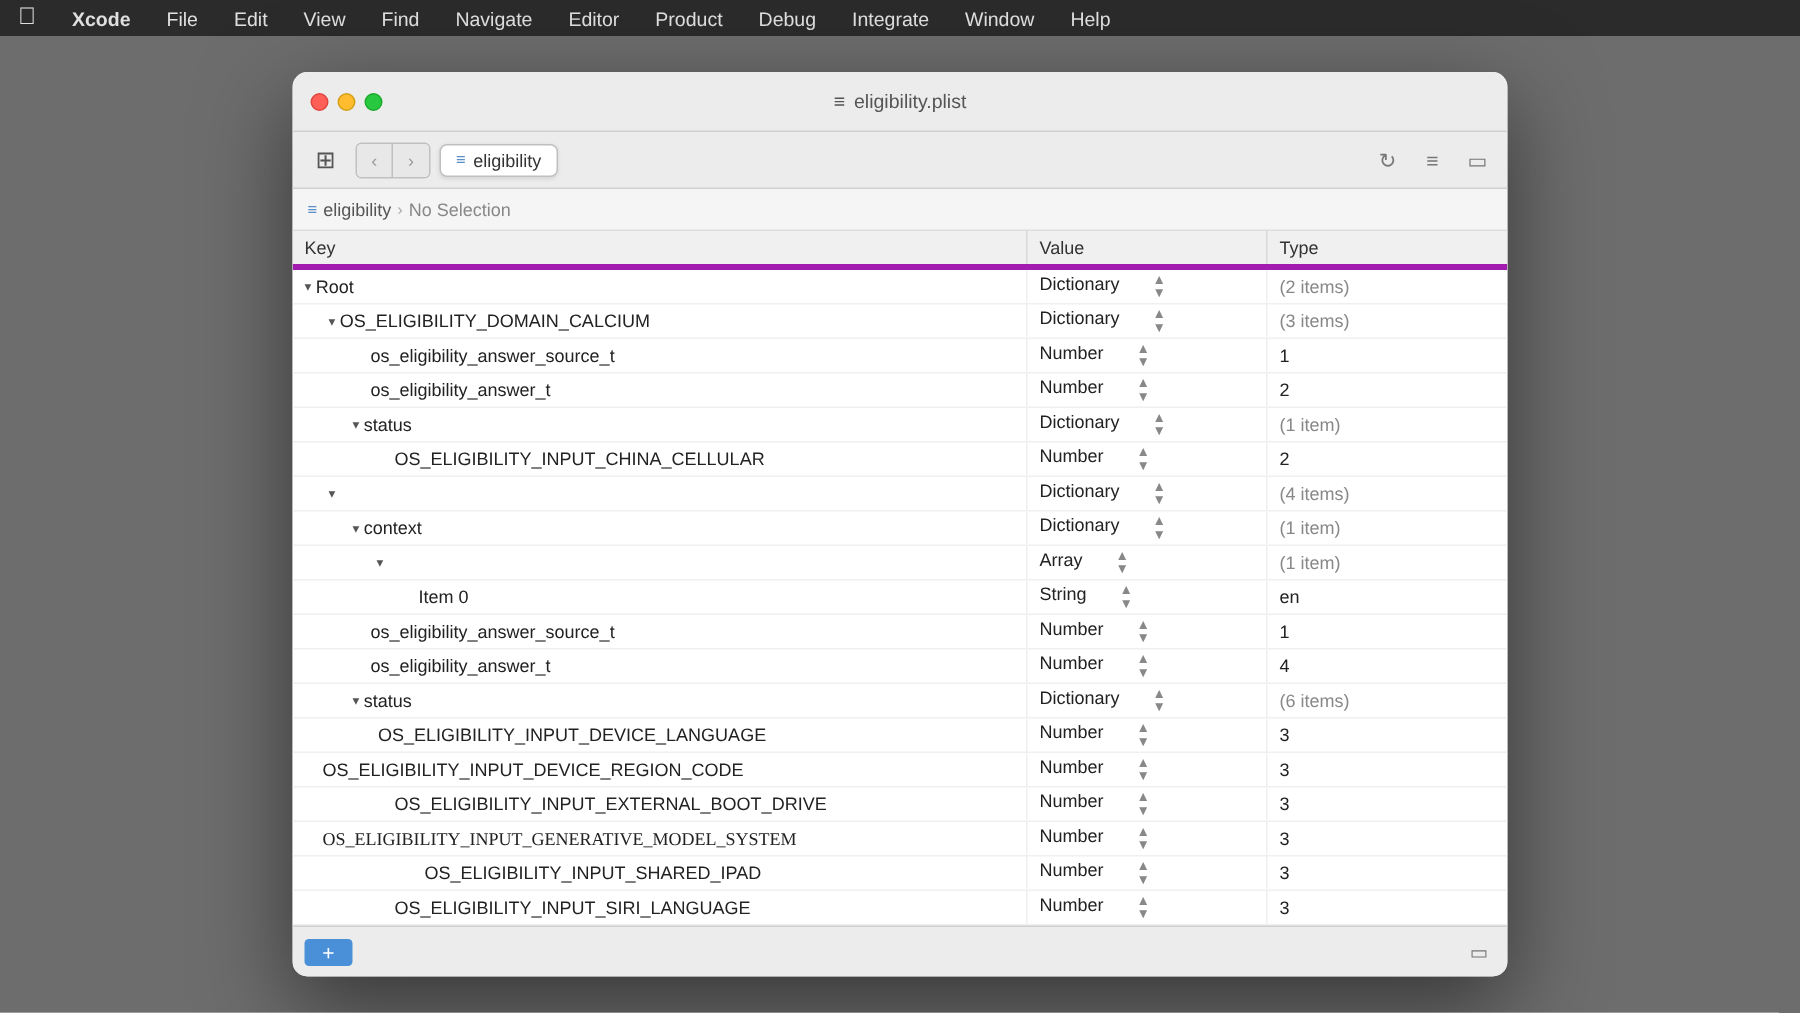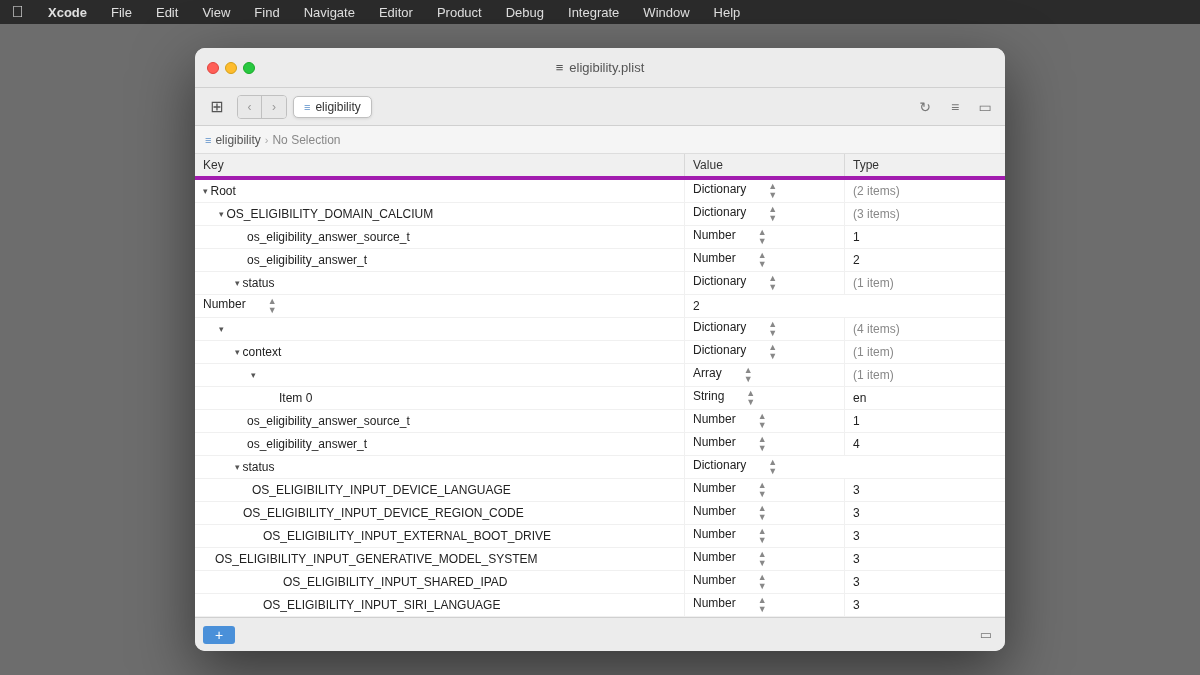--- a/index.html
+++ b/index.html
@@ -429,20 +429,24 @@
             </div>
             <div class="td type-cell">
               <span>Dictionary</span>
               <span class="stepper">▲<br>▼</span>
             </div>
             <div class="td">
               <span class="value-gray">(1 item)</span>
             </div>
           </div>
           <div class="table-row">
+            <div class="td" style="padding-left: 56px;">
+              <span style="width: 12px; display: inline-block;"></span>
+              <span>OS_ELIGIBILITY_INPUT_CHINA_CELLULAR</span>
+            </div>
             <div class="td type-cell">
               <span>Number</span>
               <span class="stepper">▲<br>▼</span>
             </div>
             <div class="td">
               <span>2</span>
             </div>
           </div>
           <div class="table-row">
             <div class="td" style="padding-left: 24px;">
@@ -522,36 +526,39 @@
           </div>
           <div class="table-row">
             <div class="td" style="padding-left: 40px;">
               <span class="disclosure">▾</span>
               <span>status</span>
             </div>
             <div class="td type-cell">
               <span>Dictionary</span>
               <span class="stepper">▲<br>▼</span>
             </div>
+            <div class="td">
+              <span class="value-gray">(6 items)</span>
+            </div>
           </div>
           <div class="table-row">
             <div class="td" style="padding-left: 45px;">
               <span style="width: 12px; display: inline-block;"></span>
               <span>OS_ELIGIBILITY_INPUT_DEVICE_LANGUAGE</span>
             </div>
             <div class="td type-cell">
               <span>Number</span>
               <span class="stepper">▲<br>▼</span>
             </div>
             <div class="td">
               <span>3</span>
             </div>
           </div>
           <div class="table-row">
-            <div class="td" style=" margin-left: 28px;">
+            <div class="td" style="">
               <span style="width: 12px; display: inline-block;"></span>
               <span>OS_ELIGIBILITY_INPUT_DEVICE_REGION_CODE</span>
             </div>
             <div class="td type-cell">
               <span>Number</span>
               <span class="stepper">▲<br>▼</span>
             </div>
             <div class="td">
               <span>3</span>
             </div>
@@ -563,21 +570,21 @@
             </div>
             <div class="td type-cell">
               <span>Number</span>
               <span class="stepper">▲<br>▼</span>
             </div>
             <div class="td">
               <span>3</span>
             </div>
           </div>
           <div class="table-row">
-            <div class="td" style="">
+            <div class="td" style=" font-family: Liberation Serif, serif;">
               <span style="width: 12px; display: inline-block;"></span>
               <span>OS_ELIGIBILITY_INPUT_GENERATIVE_MODEL_SYSTEM</span>
             </div>
             <div class="td type-cell">
               <span>Number</span>
               <span class="stepper">▲<br>▼</span>
             </div>
             <div class="td">
               <span>3</span>
             </div>

